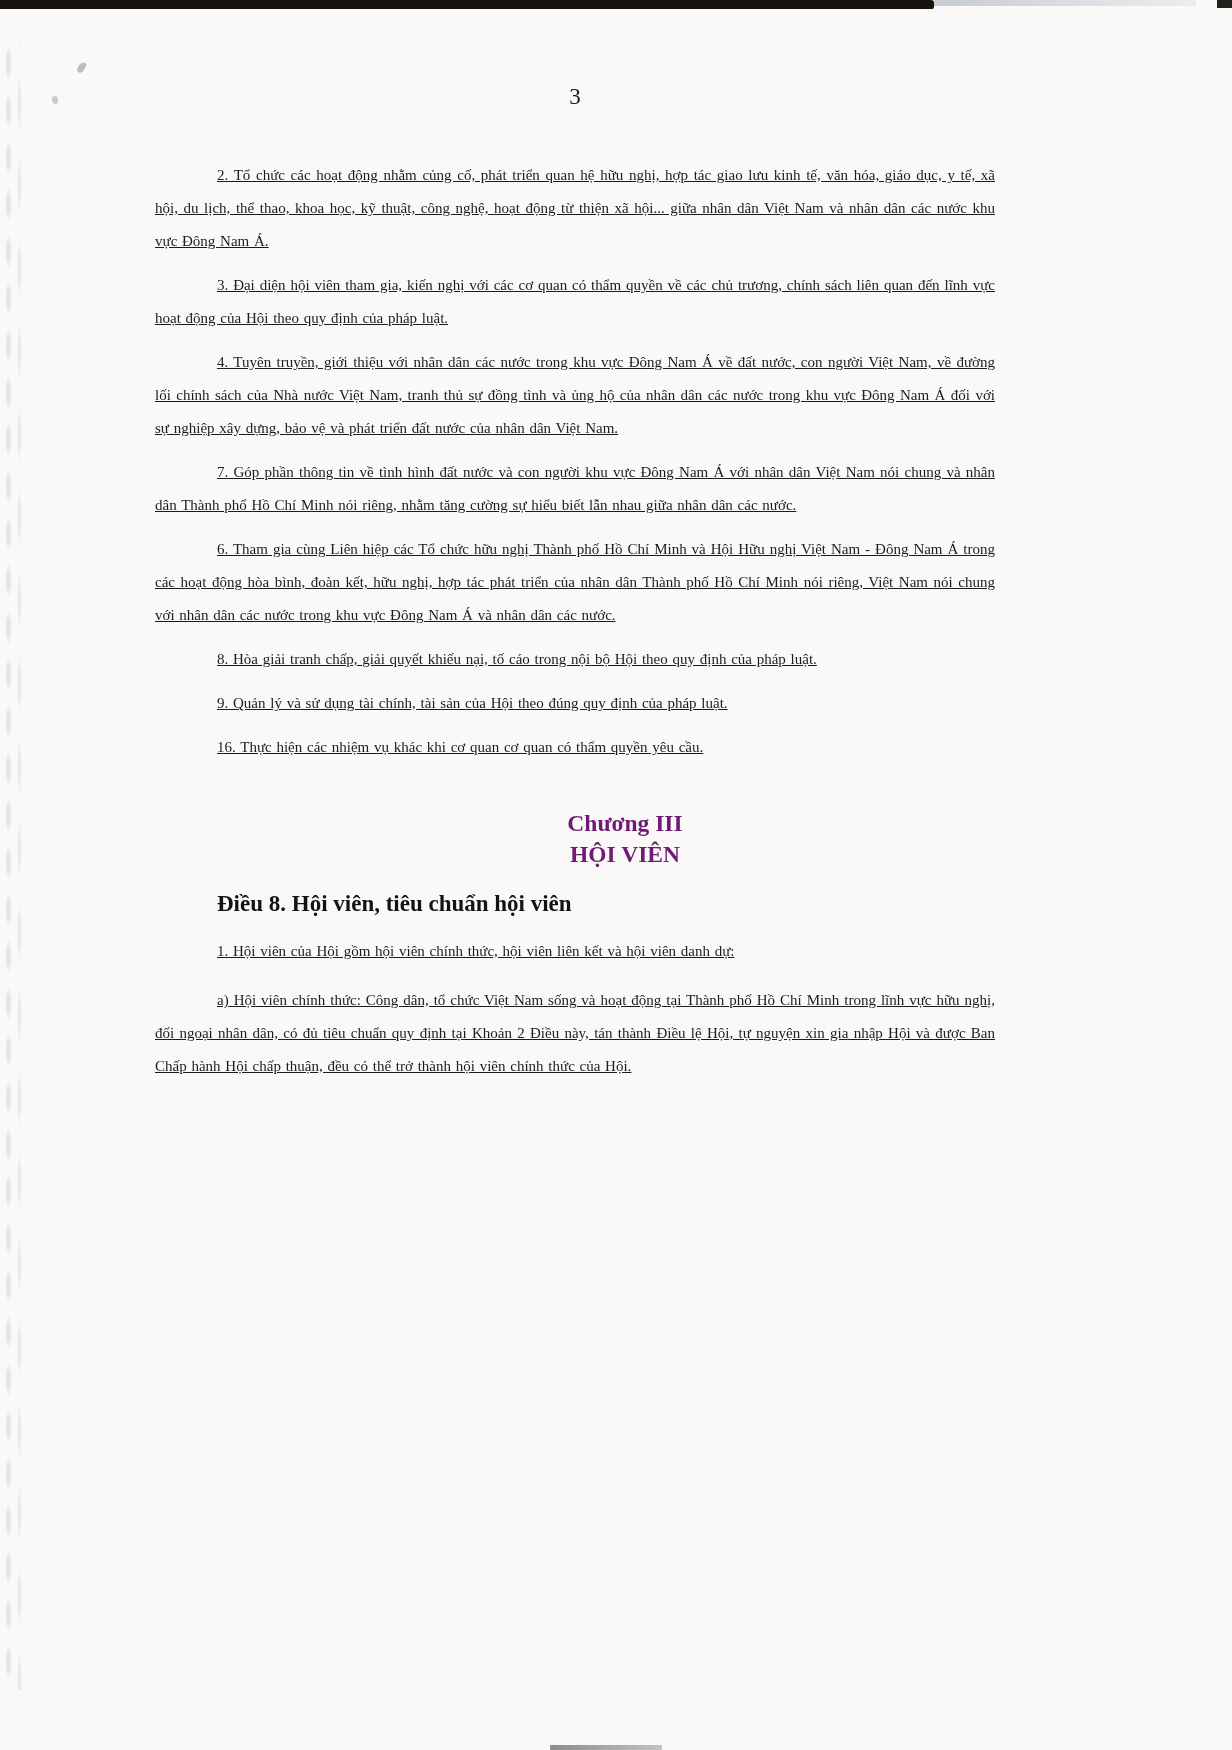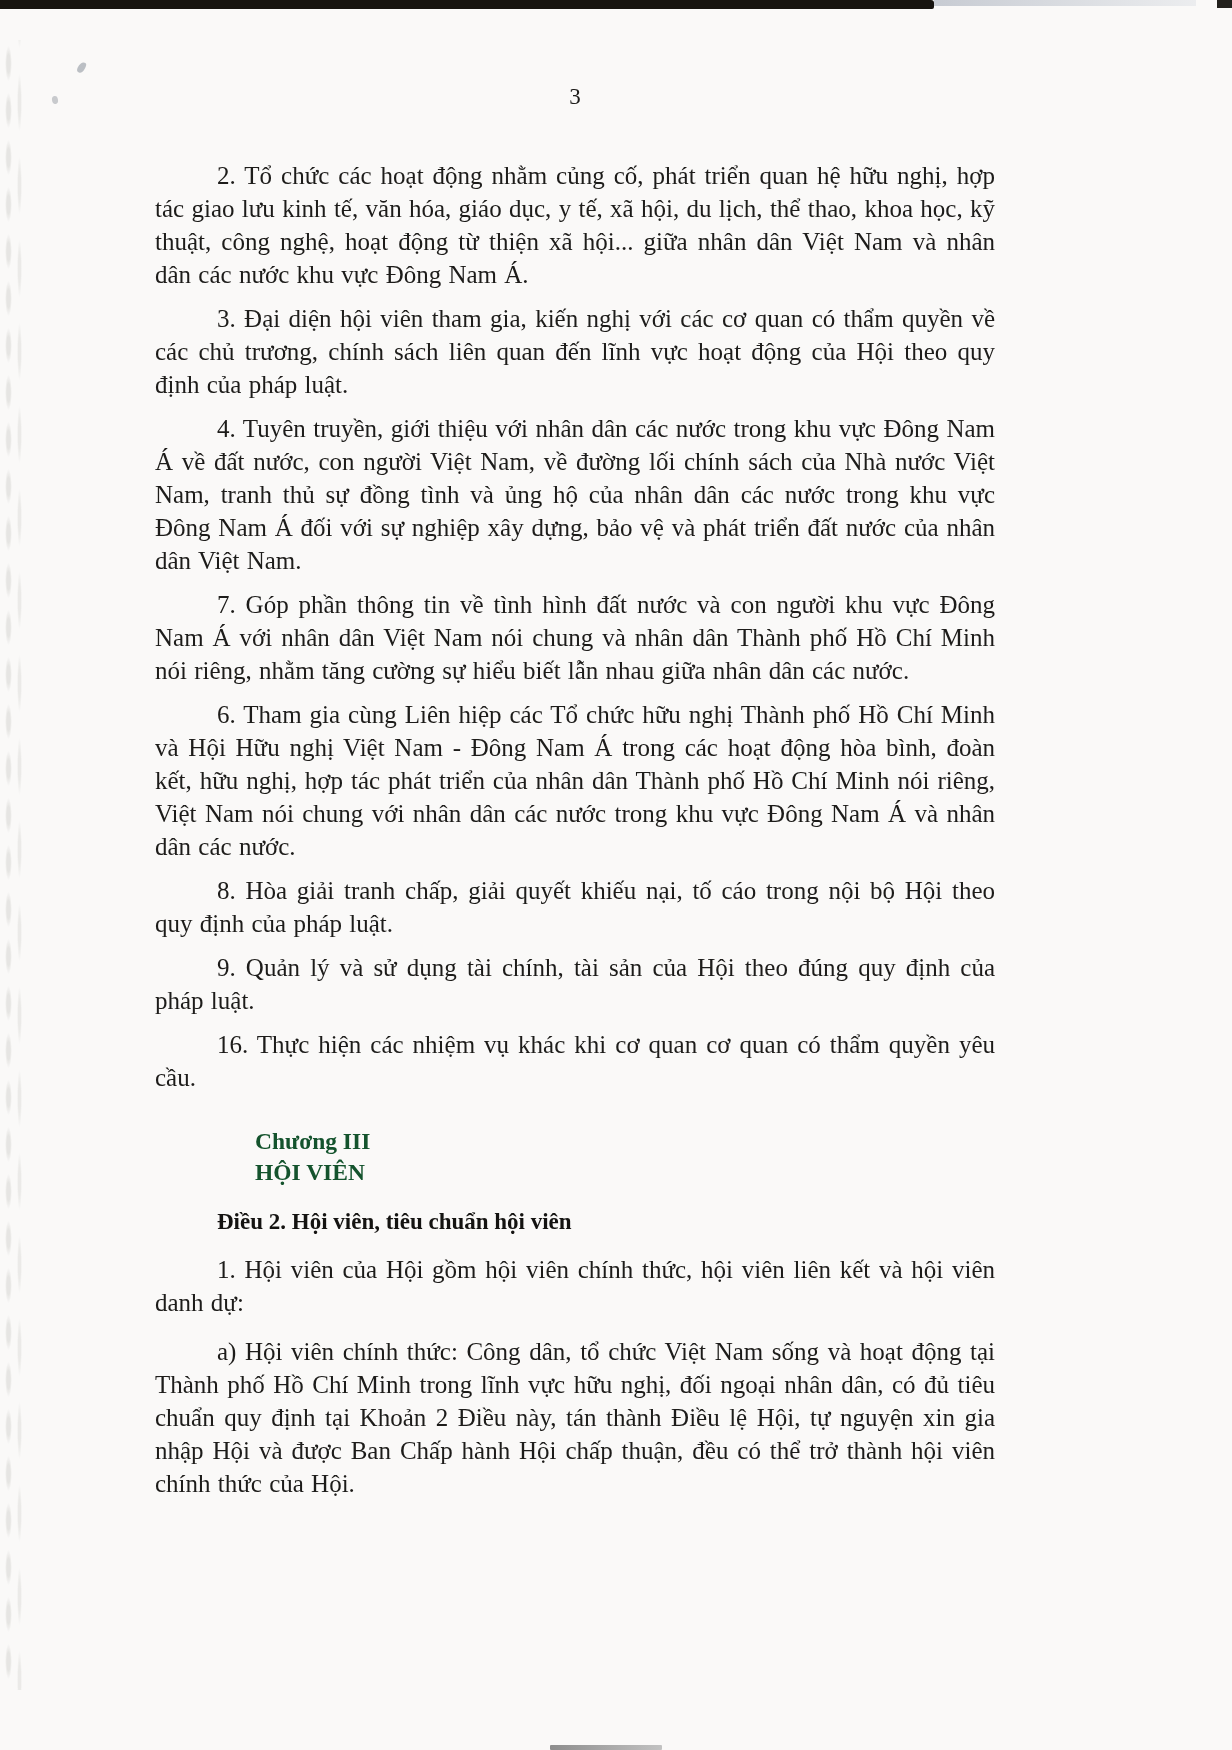--- a/index.html
+++ b/index.html
@@ -72,34 +72,35 @@
     width: 840px;
   }
   .page-number {
     text-align: center;
     font-size: 23px;
     line-height: 33px;
     margin: 0 0 46px 0;
   }
   .para {
     margin: 0 0 11px 0;
-    font-size: 25px;
+    font-size: 15px;
     line-height: 33px;
     text-align: justify;
     text-indent: 62px;
     word-spacing: 1px;
+    text-decoration: underline;
   }
   .chapter {
-    margin-top: 32px;
+    margin-top: 44px;
     padding-left: 100px;
-    text-align: left;
+    text-align: center;
     font-weight: bold;
     font-size: 23.5px;
     line-height: 31px;
-    color: #14532d;
+    color: #701a75;
   }
   .article-heading {
     margin: 17px 0 15px 0;
     font-weight: bold;
     font-size: 23px;
     line-height: 33px;
     text-indent: 62px;
     color: #141311;
   }
   .clause { margin-bottom: 16px; }
@@ -128,19 +129,19 @@
     <p class="para">6. Tham gia cùng Liên hiệp các Tổ chức hữu nghị Thành phố Hồ Chí Minh và Hội Hữu nghị Việt Nam - Đông Nam Á trong các hoạt động hòa bình, đoàn kết, hữu nghị, hợp tác phát triển của nhân dân Thành phố Hồ Chí Minh nói riêng, Việt Nam nói chung với nhân dân các nước trong khu vực Đông Nam Á và nhân dân các nước.</p>
     <p class="para">8. Hòa giải tranh chấp, giải quyết khiếu nại, tố cáo trong nội bộ Hội theo quy định của pháp luật.</p>
     <p class="para">9. Quản lý và sử dụng tài chính, tài sản của Hội theo đúng quy định của pháp luật.</p>
     <p class="para">16. Thực hiện các nhiệm vụ khác khi cơ quan cơ quan có thẩm quyền yêu cầu.</p>
 
     <div class="chapter">
       <div>Chương III</div>
       <div>HỘI VIÊN</div>
     </div>
 
-    <p class="article-heading">Điều 2. Hội viên, tiêu chuẩn hội viên</p>
+    <p class="article-heading">Điều 8. Hội viên, tiêu chuẩn hội viên</p>
 
     <p class="para clause">1. Hội viên của Hội gồm hội viên chính thức, hội viên liên kết và hội viên danh dự:</p>
     <p class="para clause">a) Hội viên chính thức: Công dân, tổ chức Việt Nam sống và hoạt động tại Thành phố Hồ Chí Minh trong lĩnh vực hữu nghị, đối ngoại nhân dân, có đủ tiêu chuẩn quy định tại Khoản 2 Điều này, tán thành Điều lệ Hội, tự nguyện xin gia nhập Hội và được Ban Chấp hành Hội chấp thuận, đều có thể trở thành hội viên chính thức của Hội.</p>
 
   </div>
 </div>
 
 </body></html>

